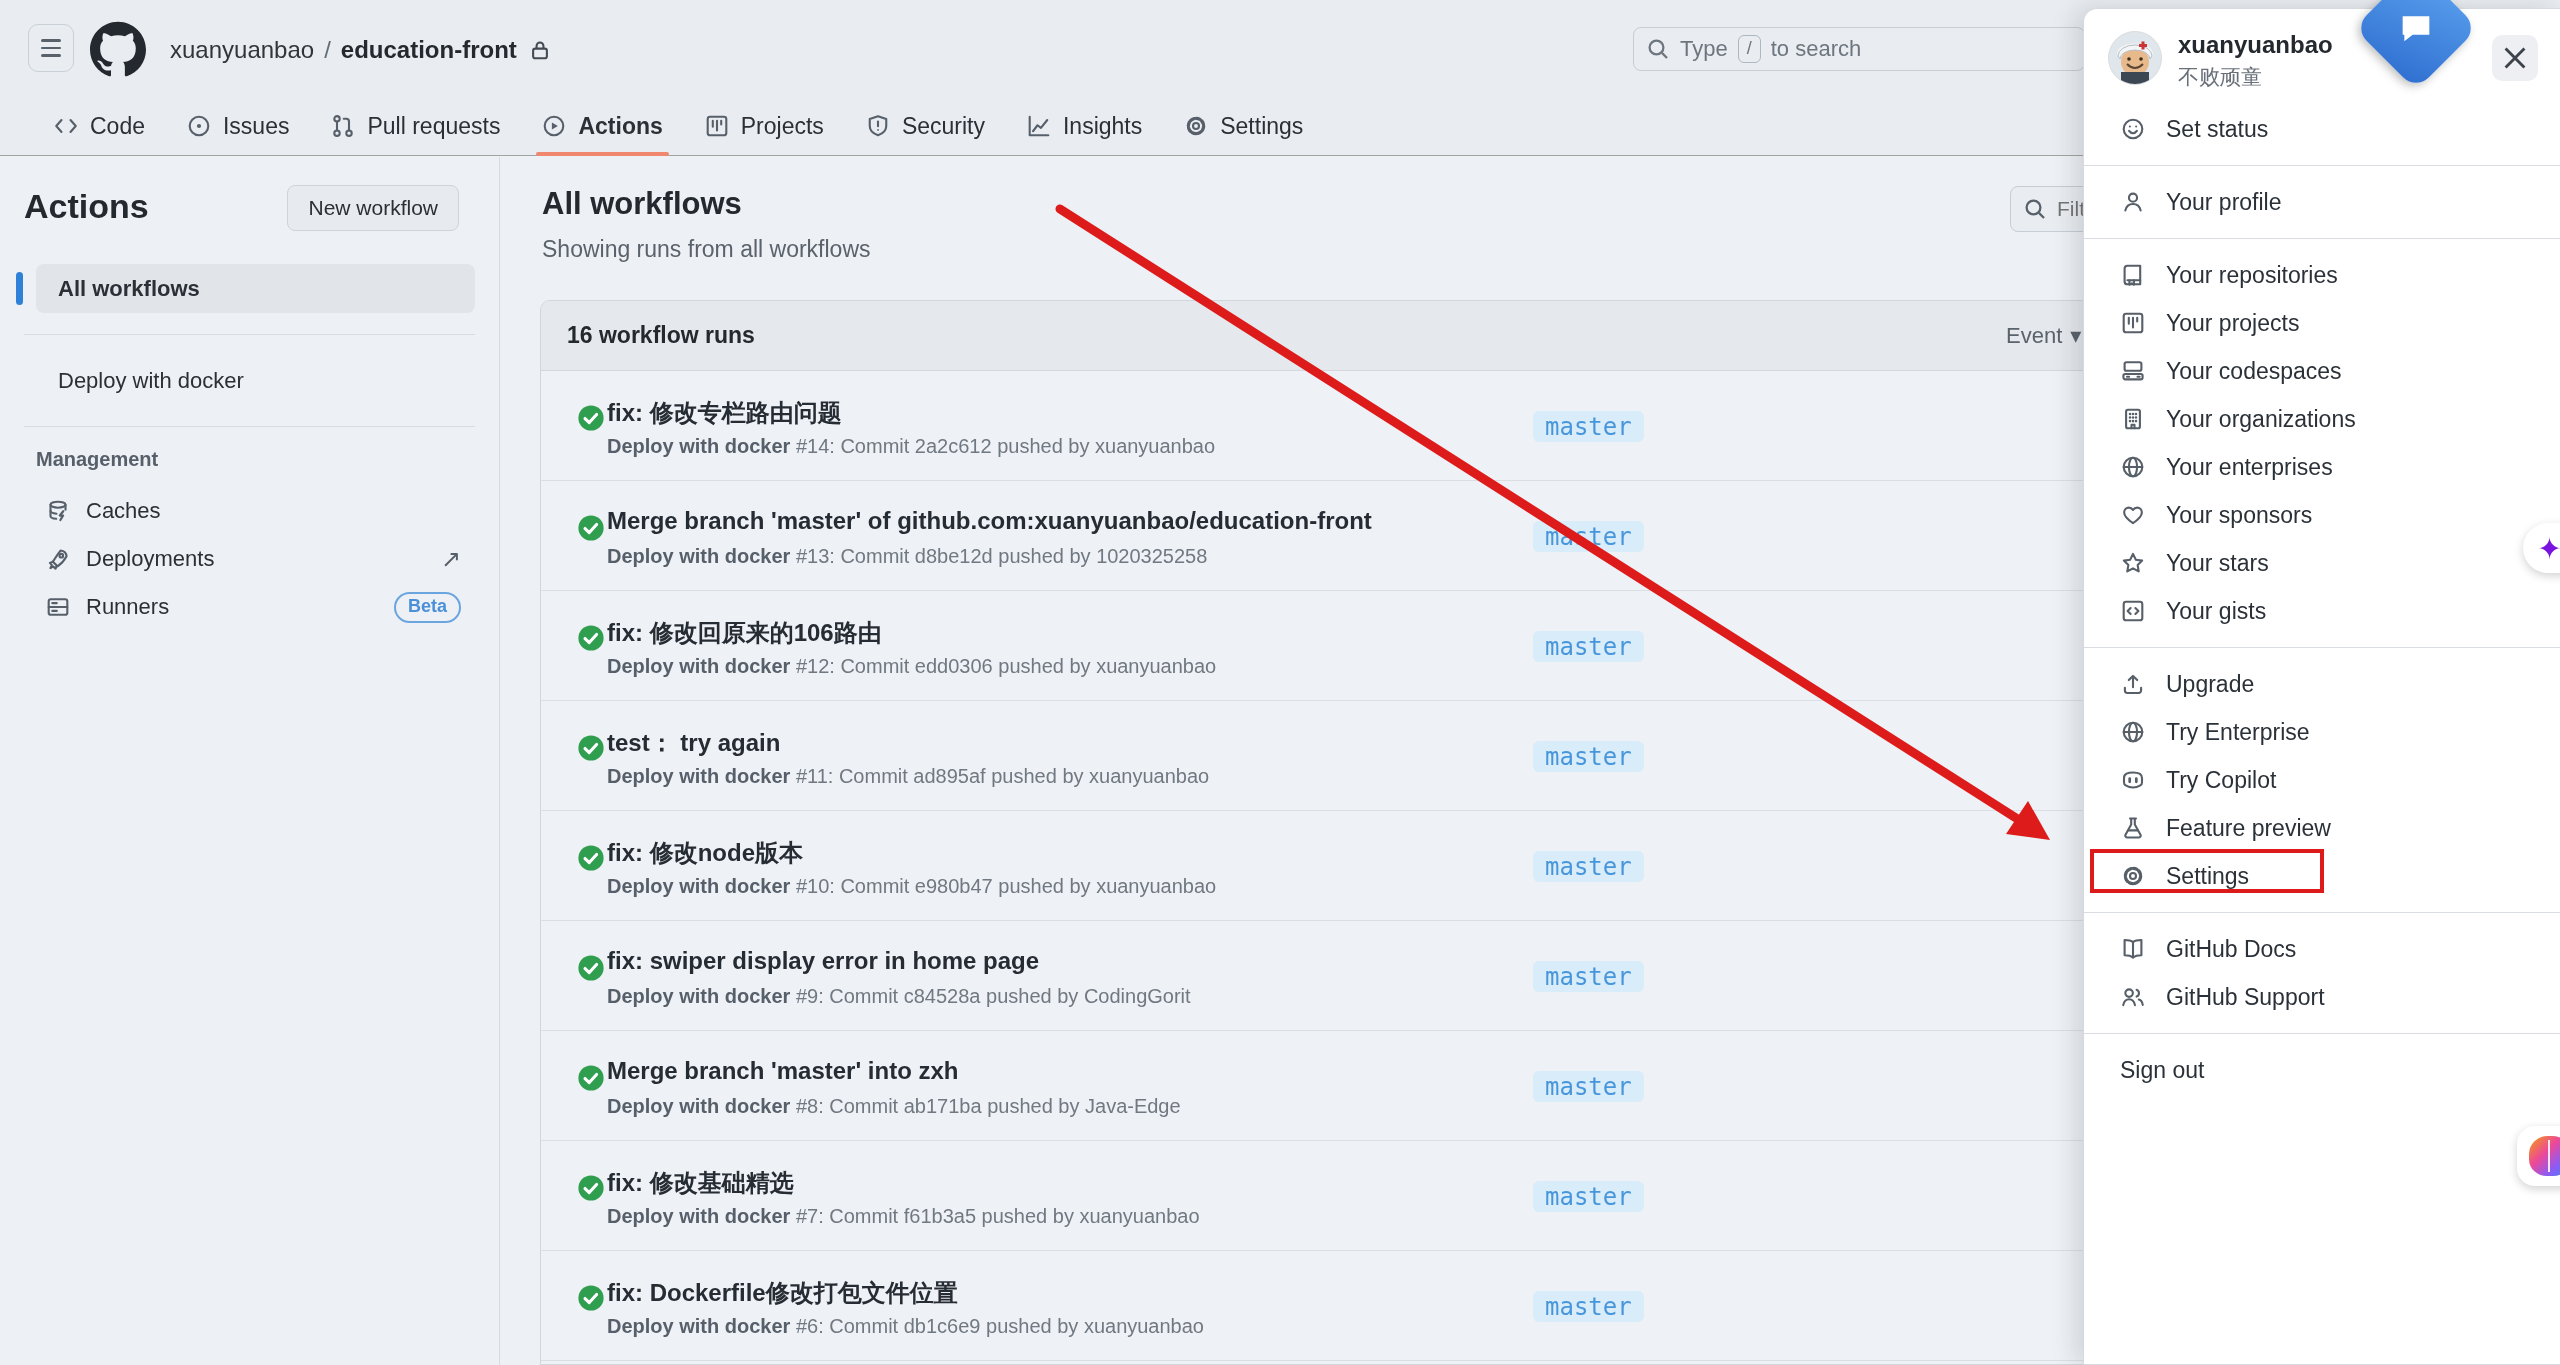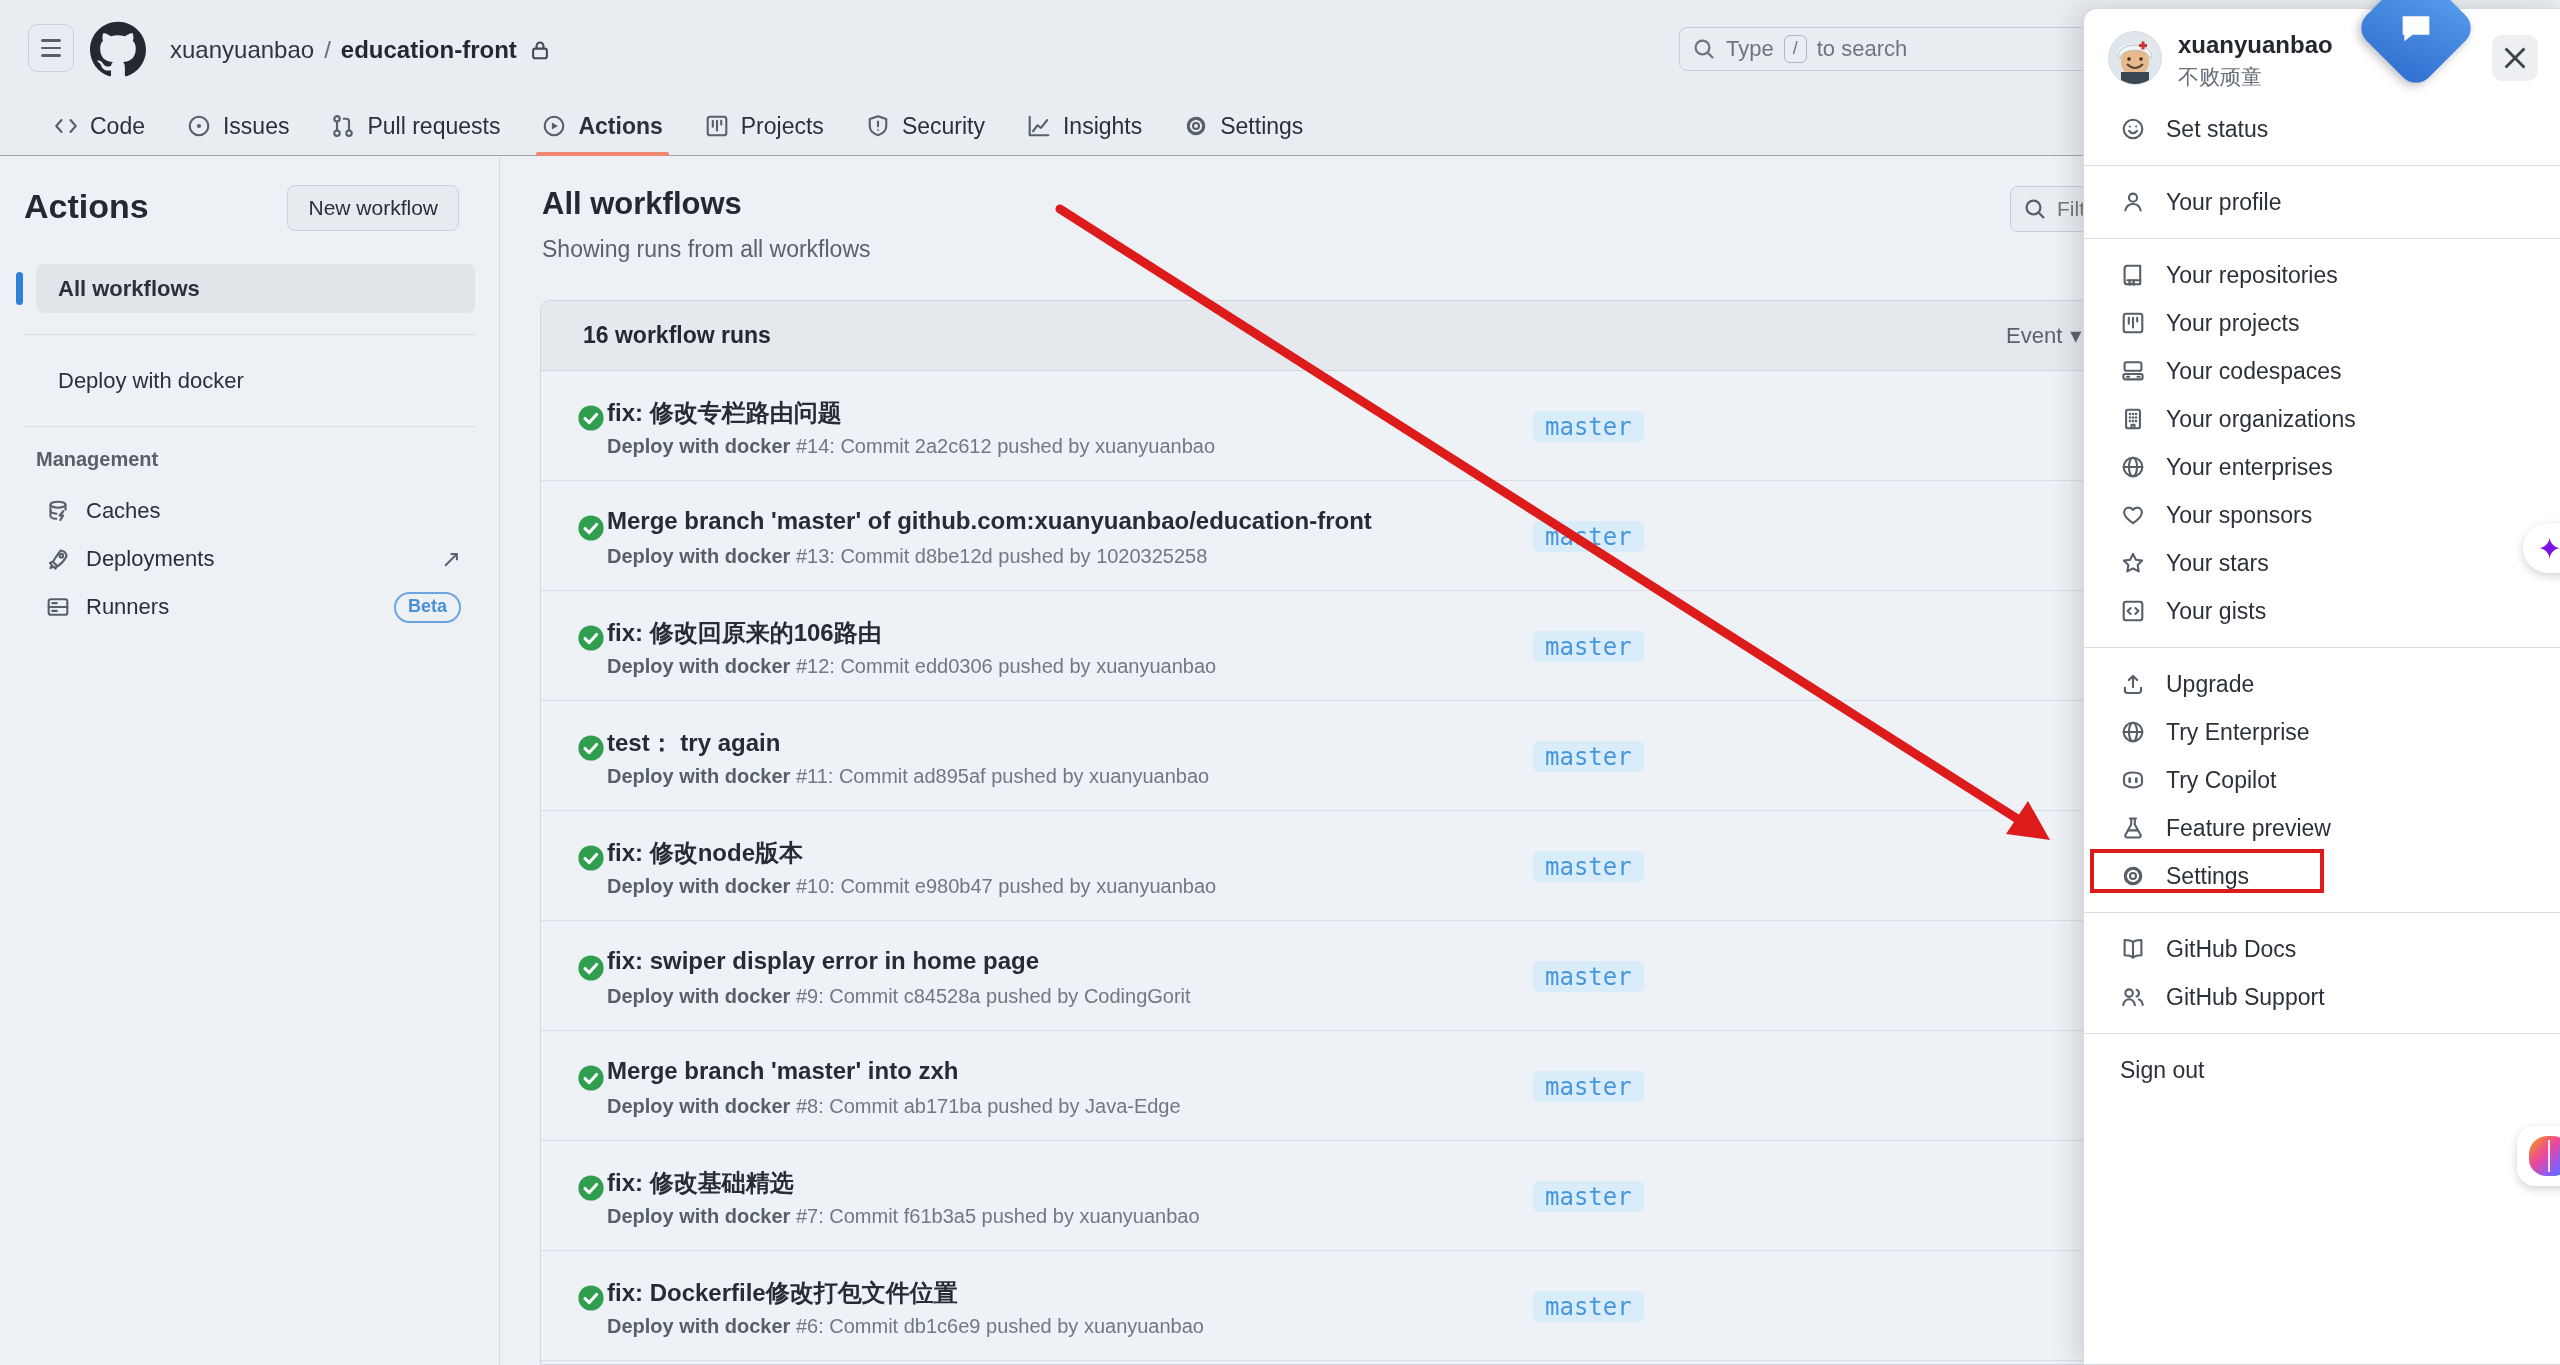--- a/index.html
+++ b/index.html
@@ -28,21 +28,21 @@
   }
   .hamburger-btn .bars { width:20px; }
   .hamburger-btn .bars div { height:2.5px; background:#586069; border-radius:2px; margin:5px 0; }
   .gh-logo { position:absolute; left:90px; top:21px; width:56px; height:56px; color:#24292f; }
   .breadcrumb { position:absolute; left:170px; top:36px; font-size:24px; display:flex; align-items:center; gap:10px; }
   .breadcrumb .owner { color:#30363c; }
   .breadcrumb .sep { color:#646c76; }
   .breadcrumb .repo { font-weight:bold; color:#24292f; }
   .breadcrumb .lock { color:#424a52; margin-left:2px; }
   .global-search {
-    position:absolute; left:1679px; top:27px; width:452px; height:44px;
+    position:absolute; left:1633px; top:27px; width:452px; height:44px;
     border:1px solid #c6cdd4; border-radius:8px; background:#e9edf1;
     display:flex; align-items:center; padding:0 12px; gap:10px; color:#6d757e; font-size:22px;
   }
   .slash-key {
     border:1px solid #aeb6bf; border-radius:6px; font-size:18px; line-height:1;
     padding:3px 8px 5px; color:#6d757e;
   }
   
   .tabs { position:absolute; left:40px; top:0; height:58px; display:flex; gap:14px; }
   .tab { display:flex; align-items:center; gap:12px; padding:0 14px; font-size:23px;
@@ -98,21 +98,21 @@
   .filter-box .mag { color:#57606a; }
 
   .runs-panel {
     position:absolute; left:540px; top:300px; width:2020px; bottom:0;
     border:1px solid #cfd6dc; border-radius:10px 10px 0 0; background:#eef1f5; overflow:hidden;
   }
   .runs-header {
     height:70px; background:#e5e9ed; border-bottom:1px solid #d2d8de;
     display:flex; align-items:center; padding-left:26px; position:relative;
   }
-  .runs-count { font-weight:bold; font-size:23px; color:#24292f;margin-left:16px; }
+  .runs-count { font-weight:bold; font-size:23px; color:#24292f; }
   .event-filter { position:absolute; left:1465px; top:0; height:70px; display:flex;
     align-items:center; gap:8px; font-size:22px; color:#5a626b; cursor:pointer; }
   .run-row { height:110px; border-bottom:1px solid #dadfe5; position:relative; }
   .run-check { position:absolute; left:36px; top:33px; }
   .run-title { position:absolute; left:66px; top:26px; font-size:24px; font-weight:bold; color:#262c33; }
   .run-detail { position:absolute; left:66px; top:64px; font-size:20px; color:#707881; }
   .run-detail b { color:#57606a; font-weight:bold; }
   .branch-badge {
     position:absolute; left:992px; top:40px; height:31px; padding:0 12px;
     background:#d9ecfa; color:#4796db; border-radius:6px;

